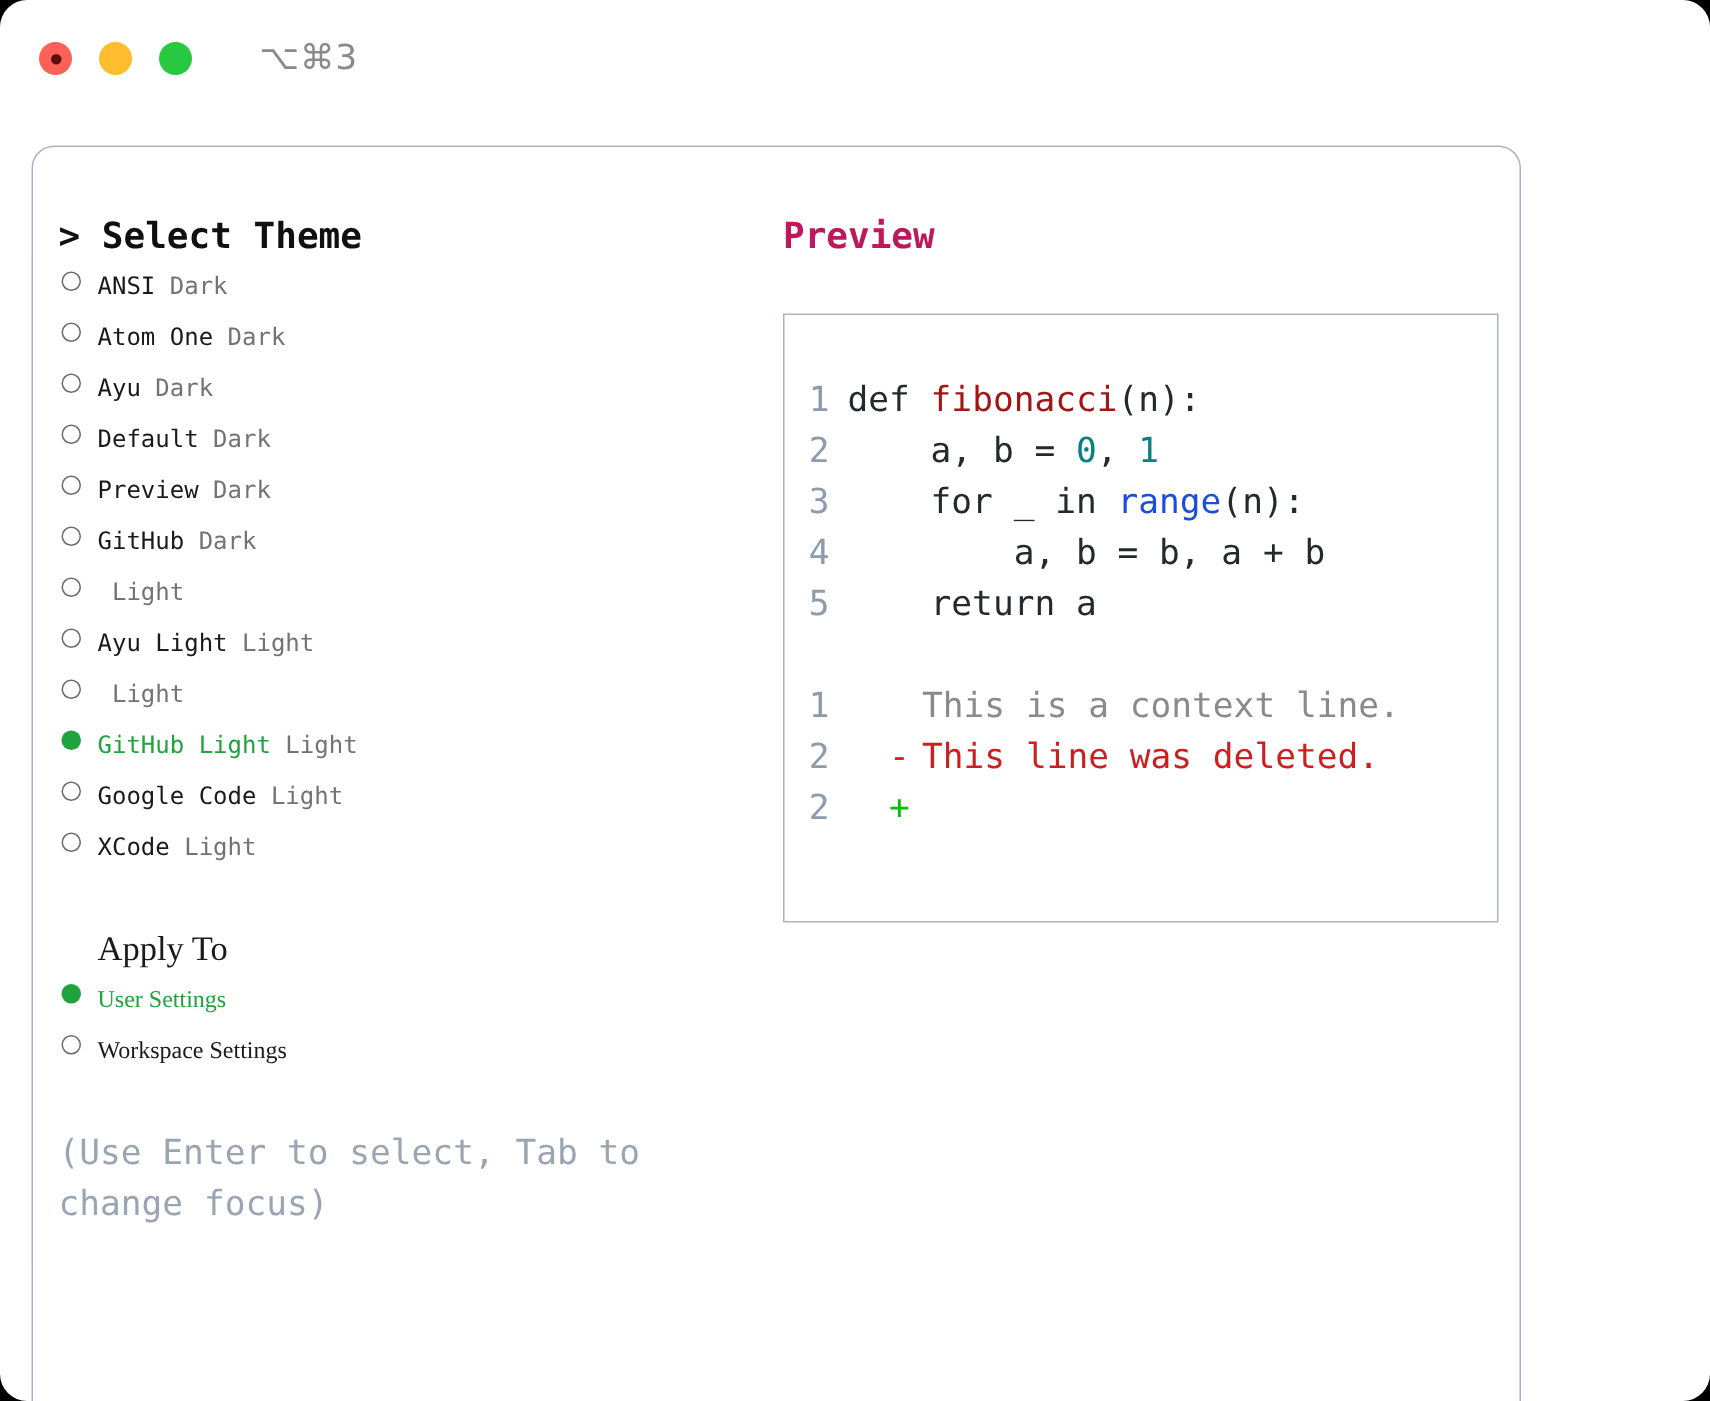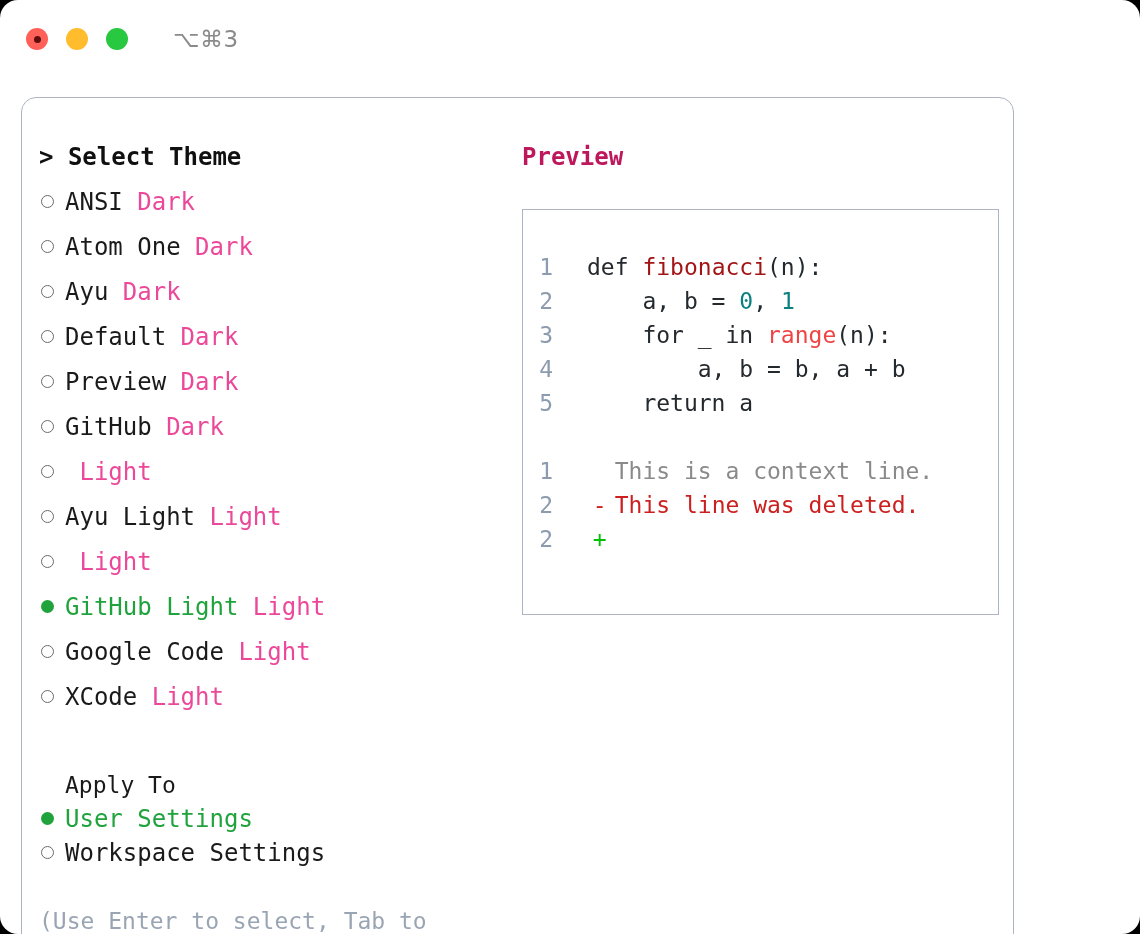--- a/index.html
+++ b/index.html
@@ -97,21 +97,21 @@
     font-weight: bold;
     color: #101010;
     white-space: pre;
     line-height: 34px;
     margin-bottom: 0;
   }
 
   .row {
     display: flex;
     align-items: baseline;
-    font-size: 24px;
+    font-size: 16px;
     line-height: 34px;
     white-space: pre;
   }
   .marker {
     display: inline-block;
     width: 26px;
     flex: none;
     position: relative;
   }
   .bullet {
@@ -121,31 +121,31 @@
     width: 13px;
     height: 13px;
     border-radius: 50%;
     box-sizing: border-box;
   }
   .bullet.empty  { border: 1.6px solid #6b6b6b; background: transparent; }
   .bullet.filled { background: #20a33c; border: none; }
 
   .item-name   { color: #1a1a1a; }
   .item-name.selected { color: #20a33c; }
-  .item-variant { color: #ec4899; margin-top: 11px; }
+  .item-variant { color: #737373; }
 
   .section-head {
     font-size: 23px;
     line-height: 34px;
     color: #1a1a1a;
     white-space: pre;
     display: flex;
   }
 
-  #apply-block { margin-top: 54px; }
+  #apply-block { margin-top: 34px; font-family: Liberation Serif, serif; }
 
   #hint {
     margin-top: 34px;
     font-size: 23px;
     line-height: 34px;
     color: #9aa5b4;
     width: 400px;
   }
 
   
@@ -178,24 +178,24 @@
     white-space: pre;
   }
   .lineno {
     width: 42px;
     flex: none;
     text-align: right;
     padding-right: 12px;
     box-sizing: border-box;
     color: #8c9bad;
   }
-  .code-text { color: #24292e; margin-left: 22px; }
+  .code-text { color: #24292e; }
 
   .tok-func  { color: #a31515; }
-  .tok-call  { color: #ef4444; }
+  .tok-call  { color: #1d4ed8; }
   .tok-num   { color: #0b8080; }
   .tok-plain { color: #24292e; }
 
   .gap { height: 34px; }
 
   .diff-mark {
     width: 22px;
     flex: none;
     display: inline-block;
   }

